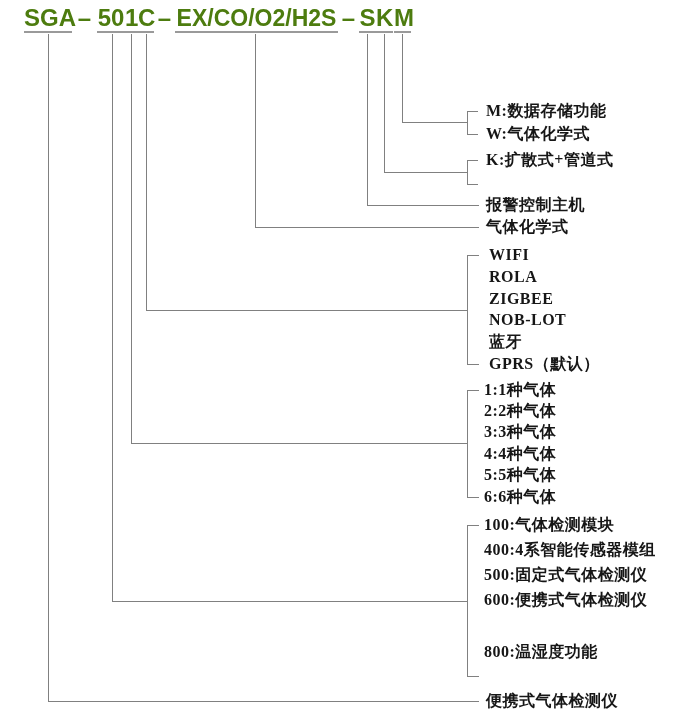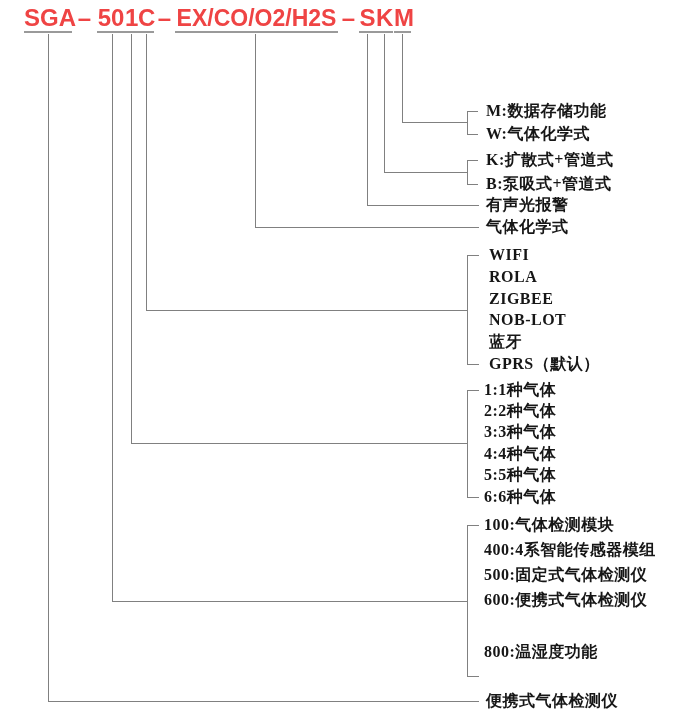--- a/index.html
+++ b/index.html
@@ -5,21 +5,21 @@
   html,body { margin:0; padding:0; background:#ffffff; }
   .page {
     position:relative; width:673px; height:719px; background:#ffffff;
     font-family:"Liberation Serif","DejaVu Serif",serif; overflow:hidden;
   }
   
   .tseg {
     position:absolute; top:5px; height:26px; line-height:26px;
     text-align:center; white-space:nowrap;
     font-family:"Liberation Sans","DejaVu Sans",sans-serif;
-    font-weight:bold; font-size:24px; color:#ef4444;
+    font-weight:bold; font-size:24px; color:#4d7c0f;
   }
   .tseg.u { border-bottom:2px solid #9a9a9a; }
   .tseg.fit { font-size:23px; }
   
   svg.lines { position:absolute; left:0; top:0; }
   svg.lines path { stroke:#808080; stroke-width:1; fill:none; }
   
   .lbl {
     position:absolute; transform:translateY(-50%);
     font-size:16px; font-weight:600; color:#161616;
@@ -51,23 +51,22 @@
     <path d="M255 34 V227 H479"></path>
     <path d="M367 34 V205 H479"></path>
     <path d="M384 34 V172 H467 M478 160 H467 V184 H478"></path>
     <path d="M402 34 V122 H467 M478 111 H467 V134 H478"></path>
   </svg>
 
   <div class="lbl" style="left:486px;top:111px;">M:数据存储功能</div>
   <div class="lbl" style="left:486px;top:134px;">W:气体化学式</div>
 
   <div class="lbl" style="left:486px;top:160px;">K:扩散式+管道式</div>
-  <div class="lbl" style="left:486px;top:184px;">B:泵吸式+管道式</div>
 
-  <div class="lbl" style="left:486px;top:205px;">有声光报警</div>
+  <div class="lbl" style="left:486px;top:205px;">报警控制主机</div>
   <div class="lbl" style="left:486px;top:227px;">气体化学式</div>
 
   <div class="lbl" style="left:489px;top:255px;">WIFI</div>
   <div class="lbl" style="left:489px;top:277px;">ROLA</div>
   <div class="lbl" style="left:489px;top:299px;">ZIGBEE</div>
   <div class="lbl" style="left:489px;top:320px;">NOB-LOT</div>
   <div class="lbl" style="left:489px;top:342px;">蓝牙</div>
   <div class="lbl" style="left:489px;top:364px;">GPRS（默认）</div>
 
   <div class="lbl" style="left:484px;top:390px;">1:1种气体</div>

